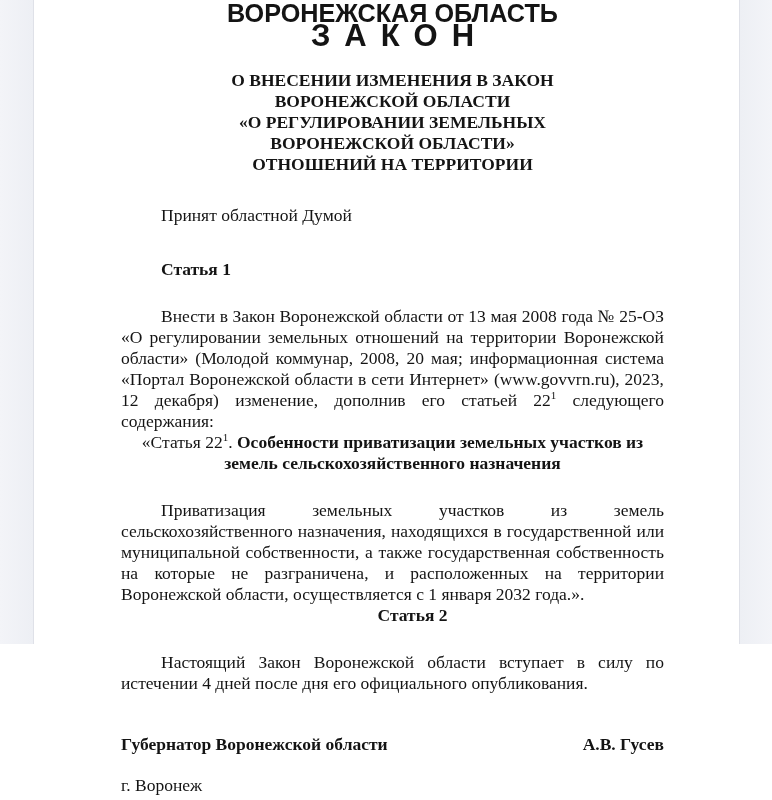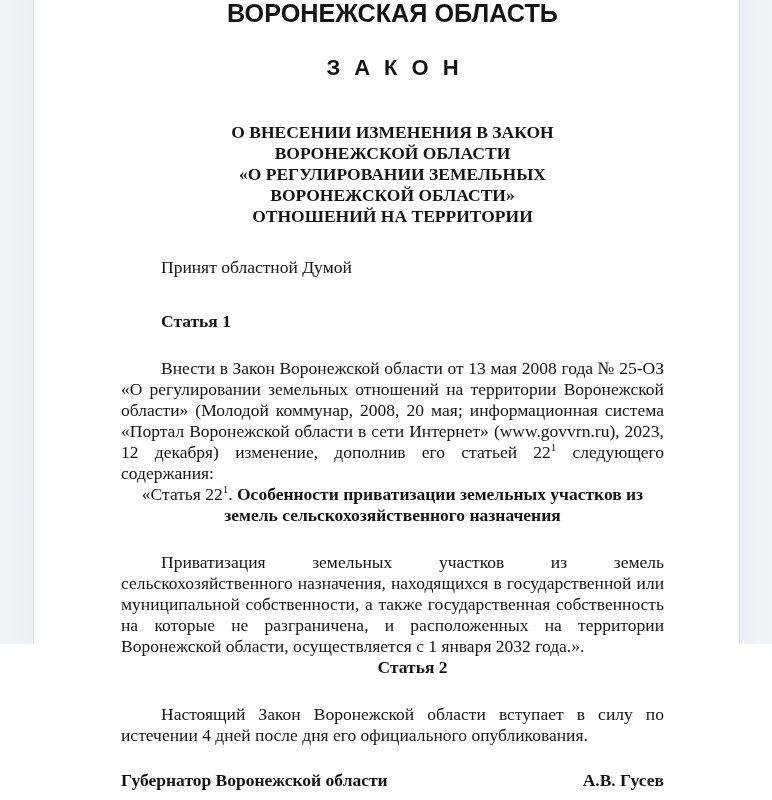--- a/index.html
+++ b/index.html
@@ -31,31 +31,30 @@
     text-align: center;
     font-family: "Liberation Sans", sans-serif;
     font-weight: bold;
     font-size: 26px; line-height: 22px;
     transform: scaleX(0.97);
     transform-origin: center;
     white-space: nowrap;
   }
 
   .law-label {
-    margin-top: 32px;
     text-align: center;
     font-family: "Liberation Sans", sans-serif;
     font-weight: bold;
-    font-size: 22px; line-height: 24px;
+    font-size: 31px; line-height: 24px;
     letter-spacing: 14px;
     text-indent: 14px;
   }
 
   .doc-title {
-    margin-top: 42px;
+    margin-top: 22px;
     text-align: center;
     font-weight: bold;
     line-height: 21px;
   }
 
   .adopted { margin-top: 30px; text-indent: 40px; }
 
   .article-heading {
     margin-top: 33px;
     font-weight: bold;
@@ -72,21 +71,21 @@
   .inserted-heading {
     margin-top: 0;
     text-align: center;
     line-height: 21px;
   }
   .inserted-heading .bold-part { font-weight: bold; }
 
   sup { font-size: 11px; line-height: 0; vertical-align: super; }
 
   .sign-row {
-    margin-top: 24px;
+    margin-top: 40px;
     display: flex;
     justify-content: space-between;
     align-items: baseline;
     font-weight: bold;
   }
 
   .place-line { margin-top: 20px; }
 </style>
 </head>
 <body>

